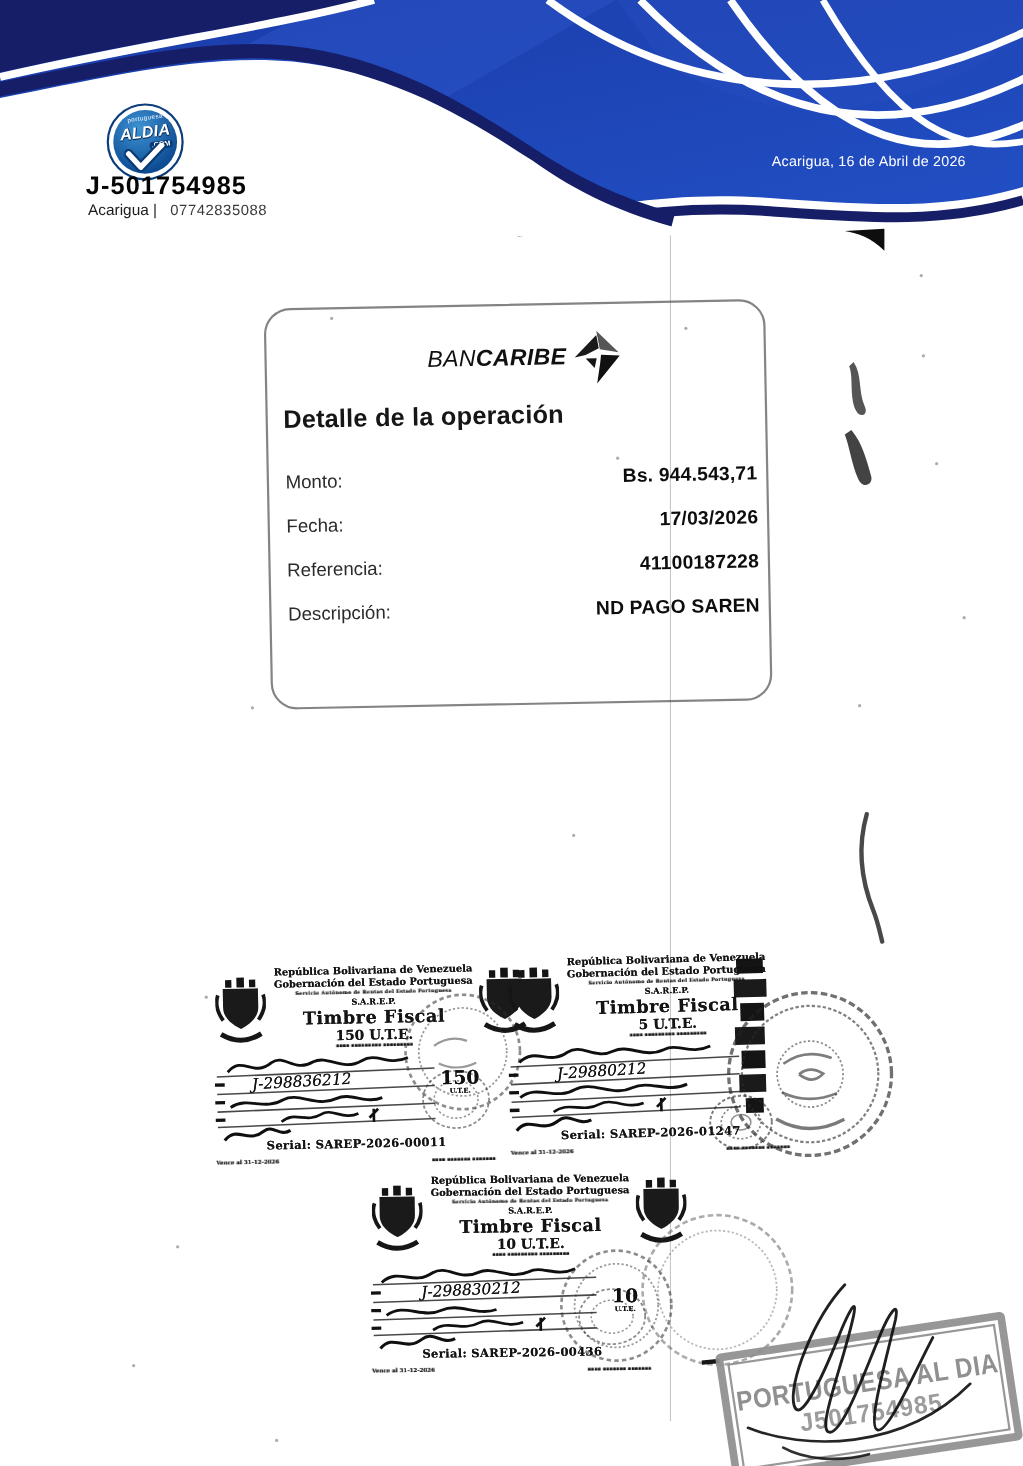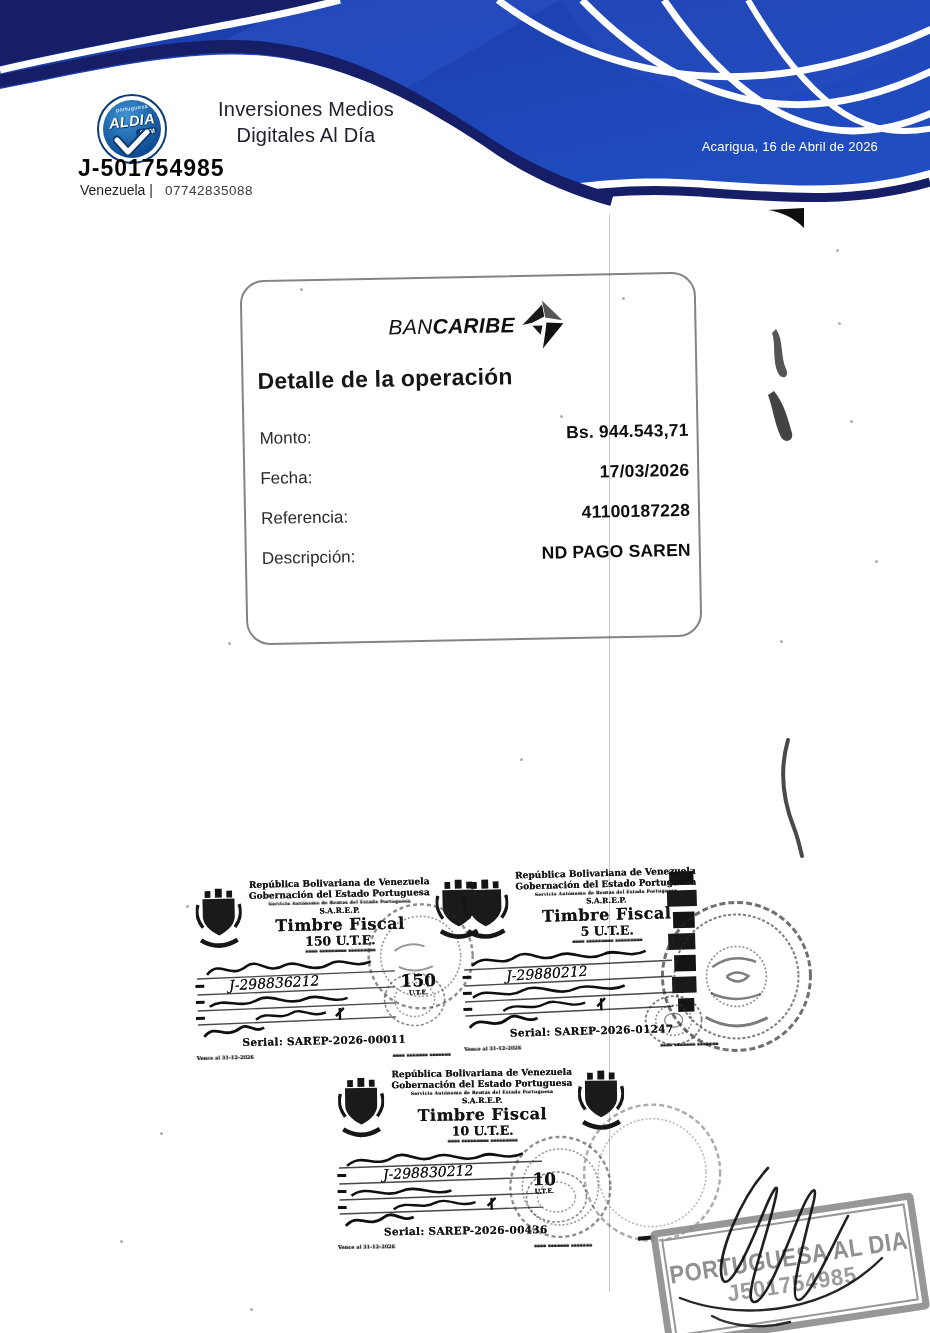--- a/index.html
+++ b/index.html
@@ -119,27 +119,23 @@
         <div class="logo-top">portuguesa</div>
         <div class="logo-main">ALDIA</div>
         <div class="logo-com">.COM</div>
         <svg class="logo-check" viewBox="0 0 38 26">
           <path d="M4,10 L15,22 L34,2" fill="none" stroke="#0a3a74" stroke-width="9" stroke-linecap="round" stroke-linejoin="round"></path>
           <path d="M4,10 L15,22 L34,2" fill="none" stroke="#ffffff" stroke-width="5" stroke-linecap="round" stroke-linejoin="round"></path>
         </svg>
       </div>
     </div>
 
-    <div class="company">
-      <div>Inversiones Medios</div>
-      <div>Digitales Al Día</div>
-    </div>
     <div class="rif">J-501754985</div>
     <div class="phone-row">
-      <span>Venezuela |</span><span class="phone-num">07742835088</span>
+      <span>Acarigua |</span><span class="phone-num">07742835088</span>
     </div>
     <div class="date-line">Acarigua, 16 de Abril de 2026</div>
   </div>
 
   <div class="fold-line"></div>
   <svg class="artifact" style="left:766px;top:206px;" width="40" height="26" viewBox="0 0 40 26">
     <path d="M2,4 L38,2 L38,22 C26,10 14,6 2,4 Z" fill="#0e0e0e"></path>
   </svg>
   <svg class="artifact" style="left:760px;top:325px;" width="42" height="125" viewBox="0 0 42 125">
     <path d="M16,4 C24,16 20,30 26,44 C30,52 22,56 18,48 C12,36 16,18 12,8 Z" fill="#2a2a2a" opacity=".8"></path>
@@ -379,21 +375,21 @@
     <div class="seal" style="left:242px;top:36px;width:150px;height:150px;">
       <svg viewBox="0 0 150 150">
           <circle cx="75" cy="75" r="68" fill="none" stroke="#2e2e2e" stroke-width="2.4" stroke-dasharray="5 3" opacity=".4"></circle>
           <circle cx="75" cy="75" r="54" fill="none" stroke="#333" stroke-width="1.6" stroke-dasharray="2 2" opacity=".35"></circle>
         </svg>
     </div>
     <svg class="seal" style="left:186px;top:104px;width:70px;height:60px;" viewBox="0 0 70 60">
       <ellipse cx="35" cy="30" rx="30" ry="25" fill="none" stroke="#2b2b2b" stroke-width="1.6" stroke-dasharray="3 2" opacity=".55"></ellipse>
       <ellipse cx="35" cy="30" rx="19" ry="15" fill="none" stroke="#2b2b2b" stroke-width="1.4" stroke-dasharray="2 2" opacity=".5"></ellipse>
     </svg>
-    <div class="badge" style="left:180px;top:108px;width:58px;text-align:center;">
+    <div class="badge" style="left:204px;top:108px;width:58px;text-align:center;">
       <div class="bnum">10</div>
       <div class="bunit">U.T.E.</div>
     </div>
     <div class="st-serial">Serial: SAREP-2026-00436</div>
     <div class="st-exp">Vence al 31-12-2026</div>
     <div class="st-cap2">▪▪▪▪ ▪▪▪▪▪▪▪ ▪▪▪▪▪▪▪</div>
   </div>
 
   <div class="dashmark"></div>
   <div class="wm">

